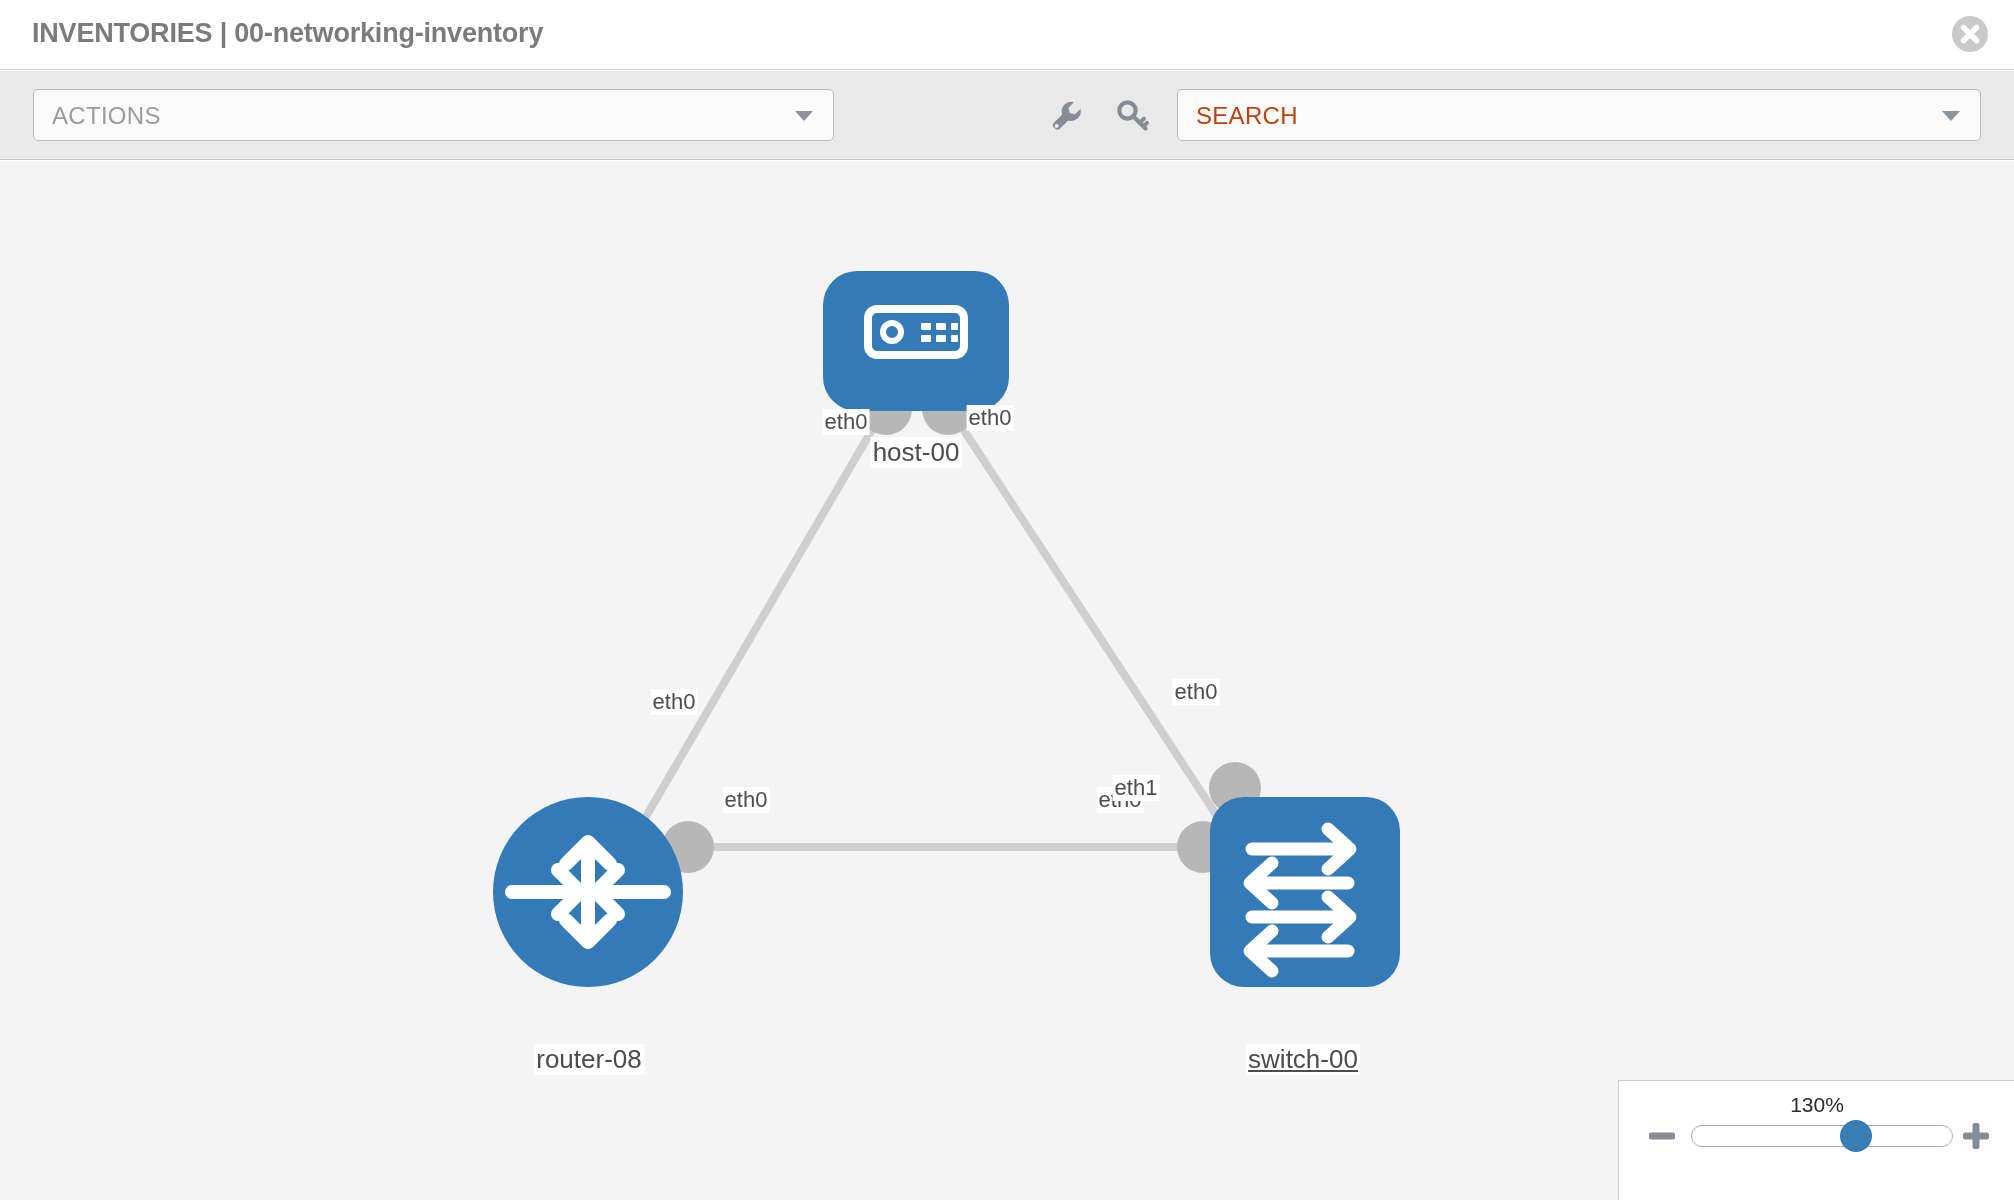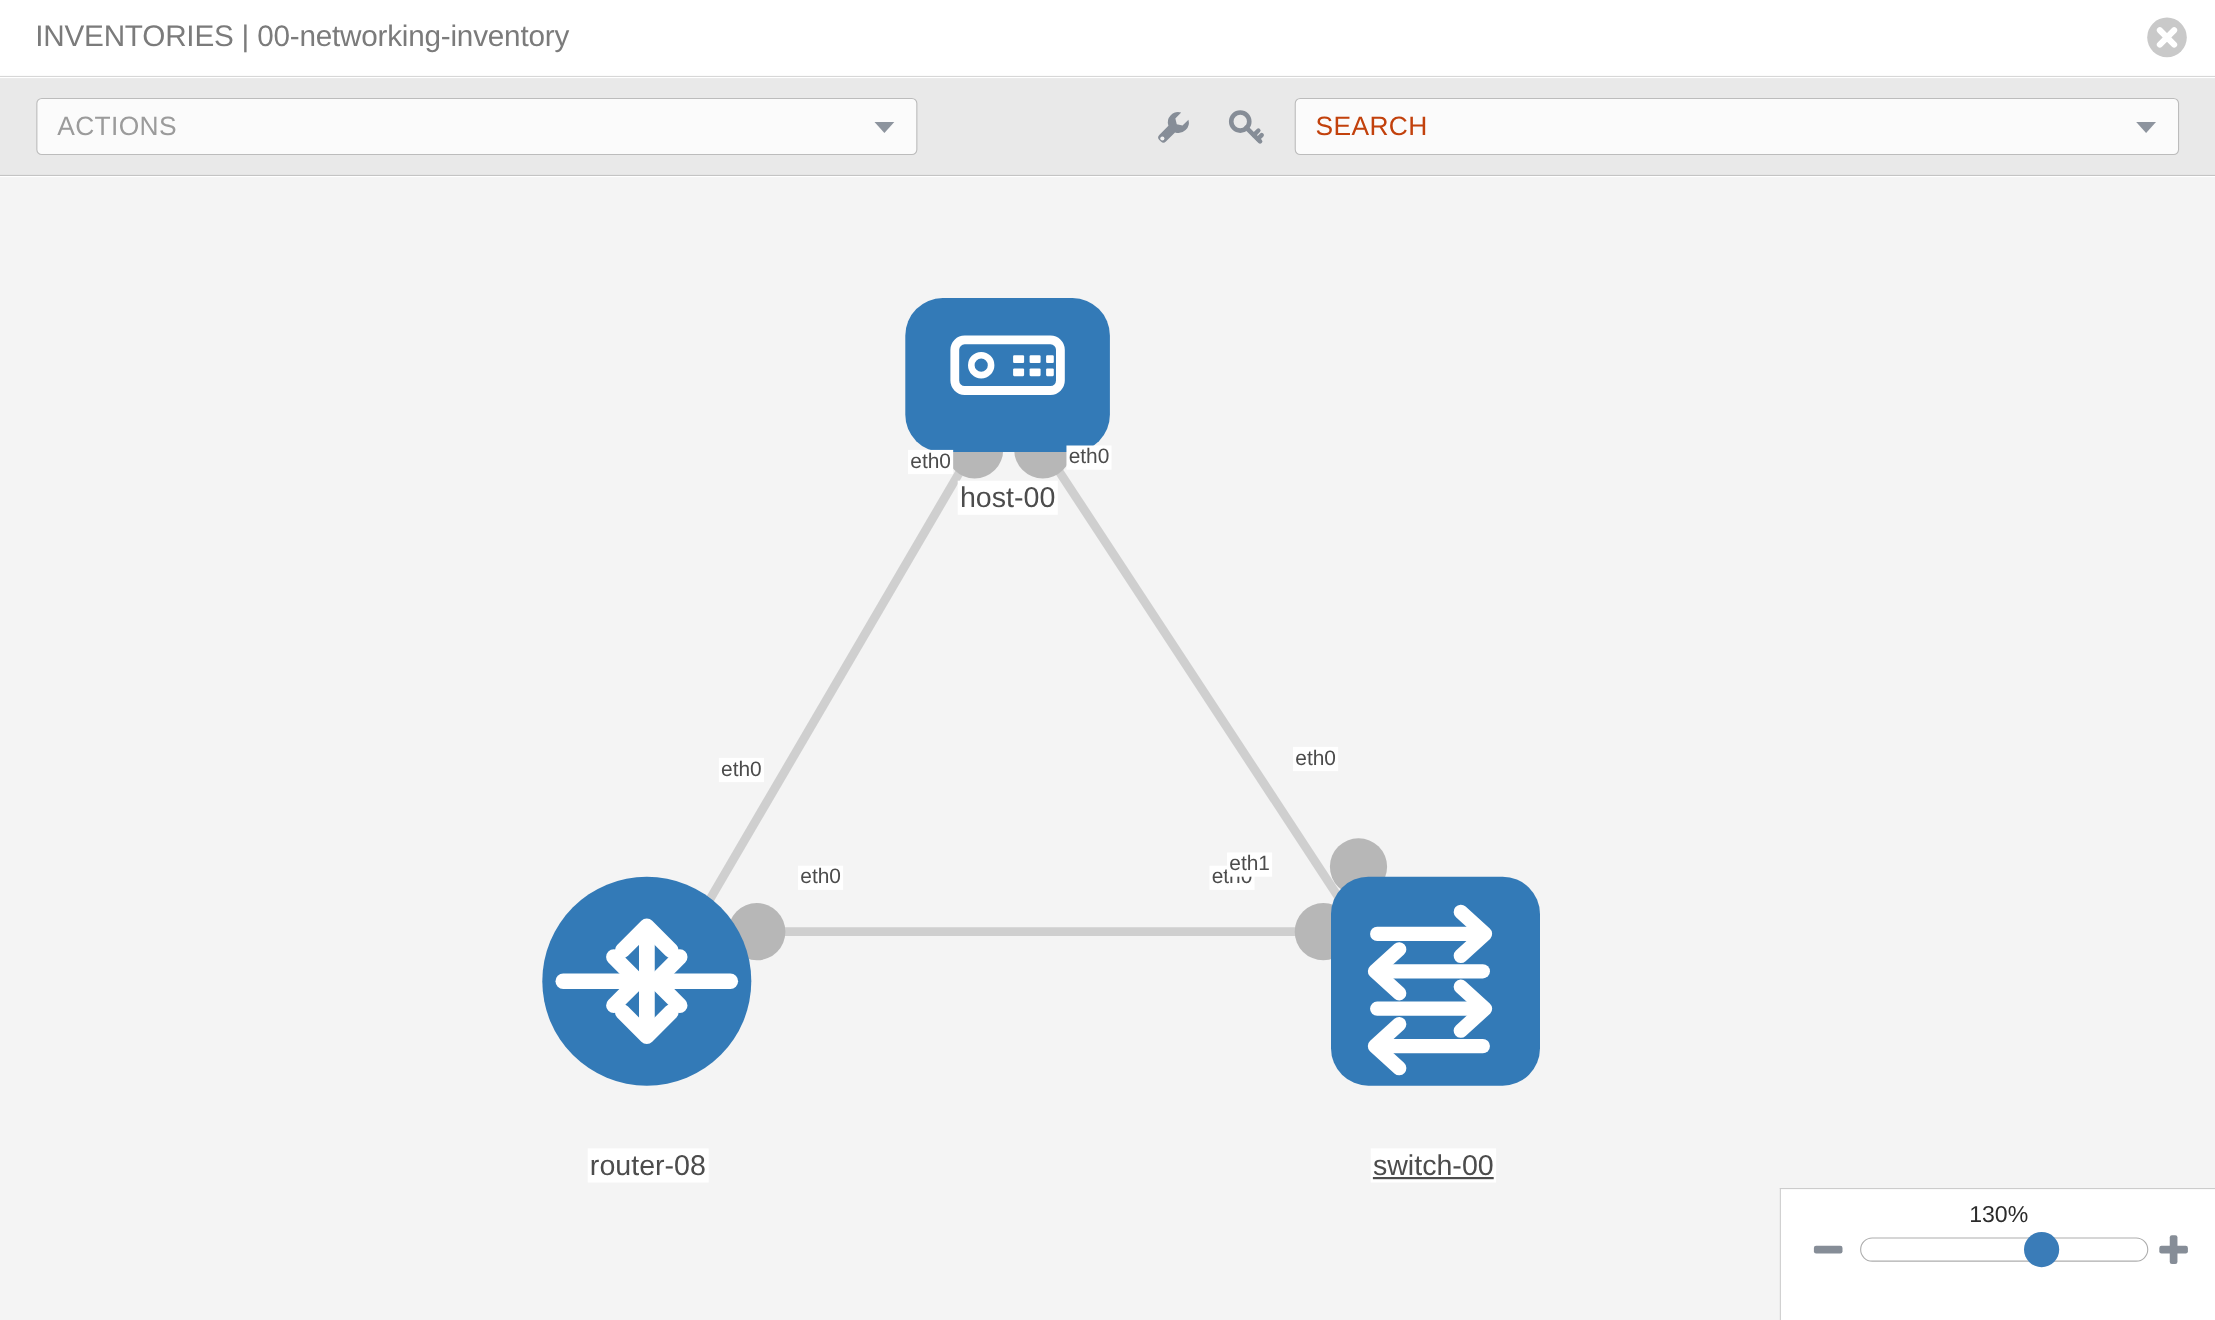--- a/index.html
+++ b/index.html
@@ -26,21 +26,21 @@
     width: 2014px;
     height: 70px;
     background: #ffffff;
     border-bottom: 1px solid #d7d7d7;
   }
   .header-title {
     position: absolute;
     left: 32px;
     top: 18px;
     font-size: 27px;
-    font-weight: normal;
+    font-weight: bold;
     color: #7b7b7b;
     letter-spacing: -0.2px;
     white-space: nowrap;
   }
   .close-btn {
     position: absolute;
     right: 26px;
     top: 16px;
     width: 36px;
     height: 36px;
@@ -142,21 +142,21 @@
     color: #4c4c4c;
     background: #ffffff;
     white-space: nowrap;
     padding: 0 2px;
     transform: translateX(-50%);
     margin-top: 40px;
   }
   
   .iface-label {
     position: absolute;
-    font-size: 19px;
+    font-size: 22px;
     color: #4c4c4c;
     background: #ffffff;
     white-space: nowrap;
     padding: 0 2px;
     transform: translateX(-50%);
   }
 
   
   .zoom-panel {
     position: absolute;

